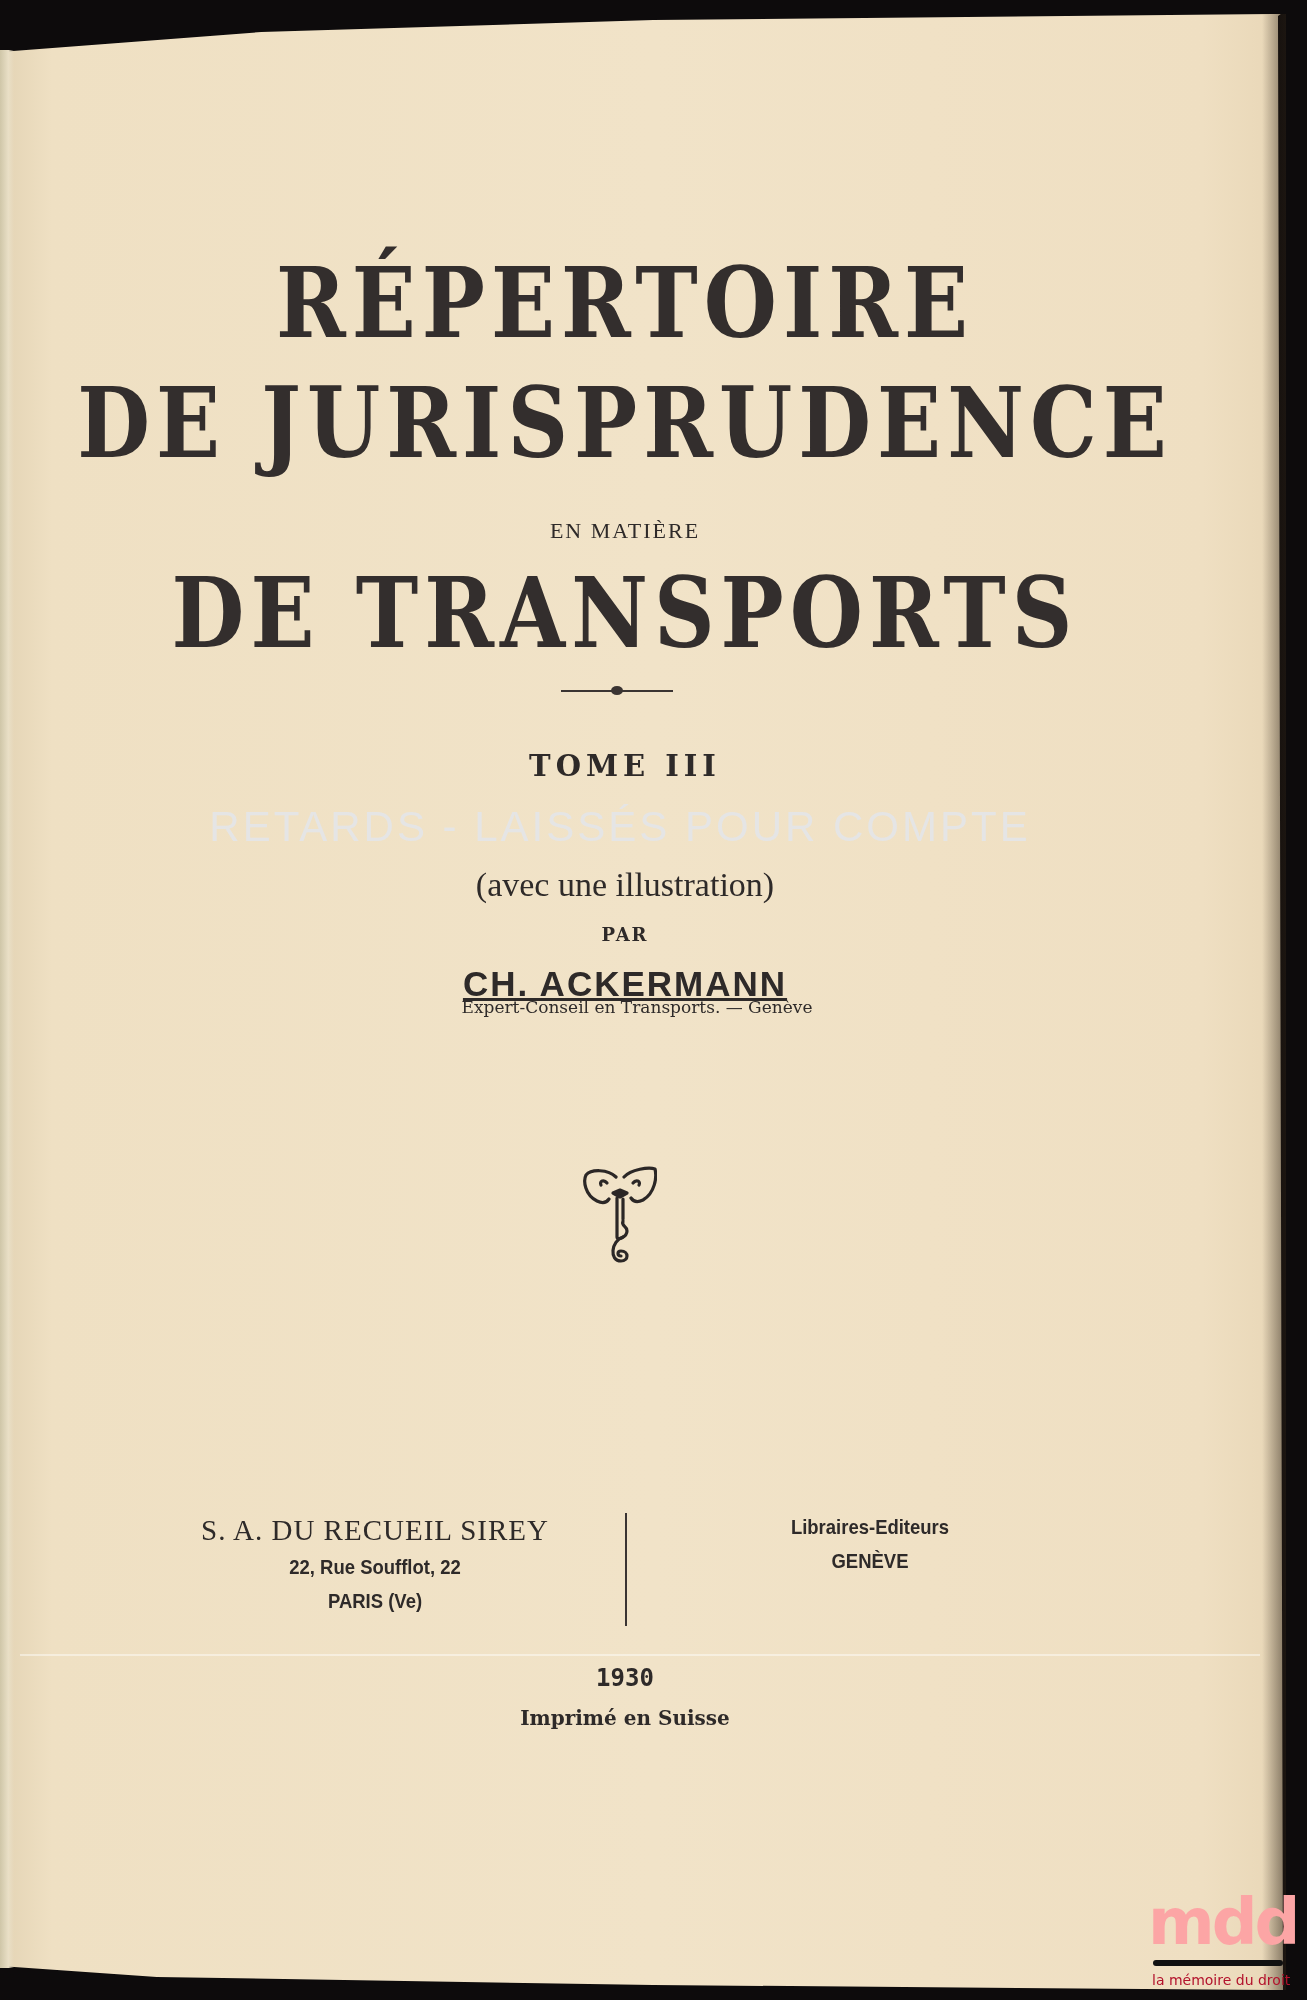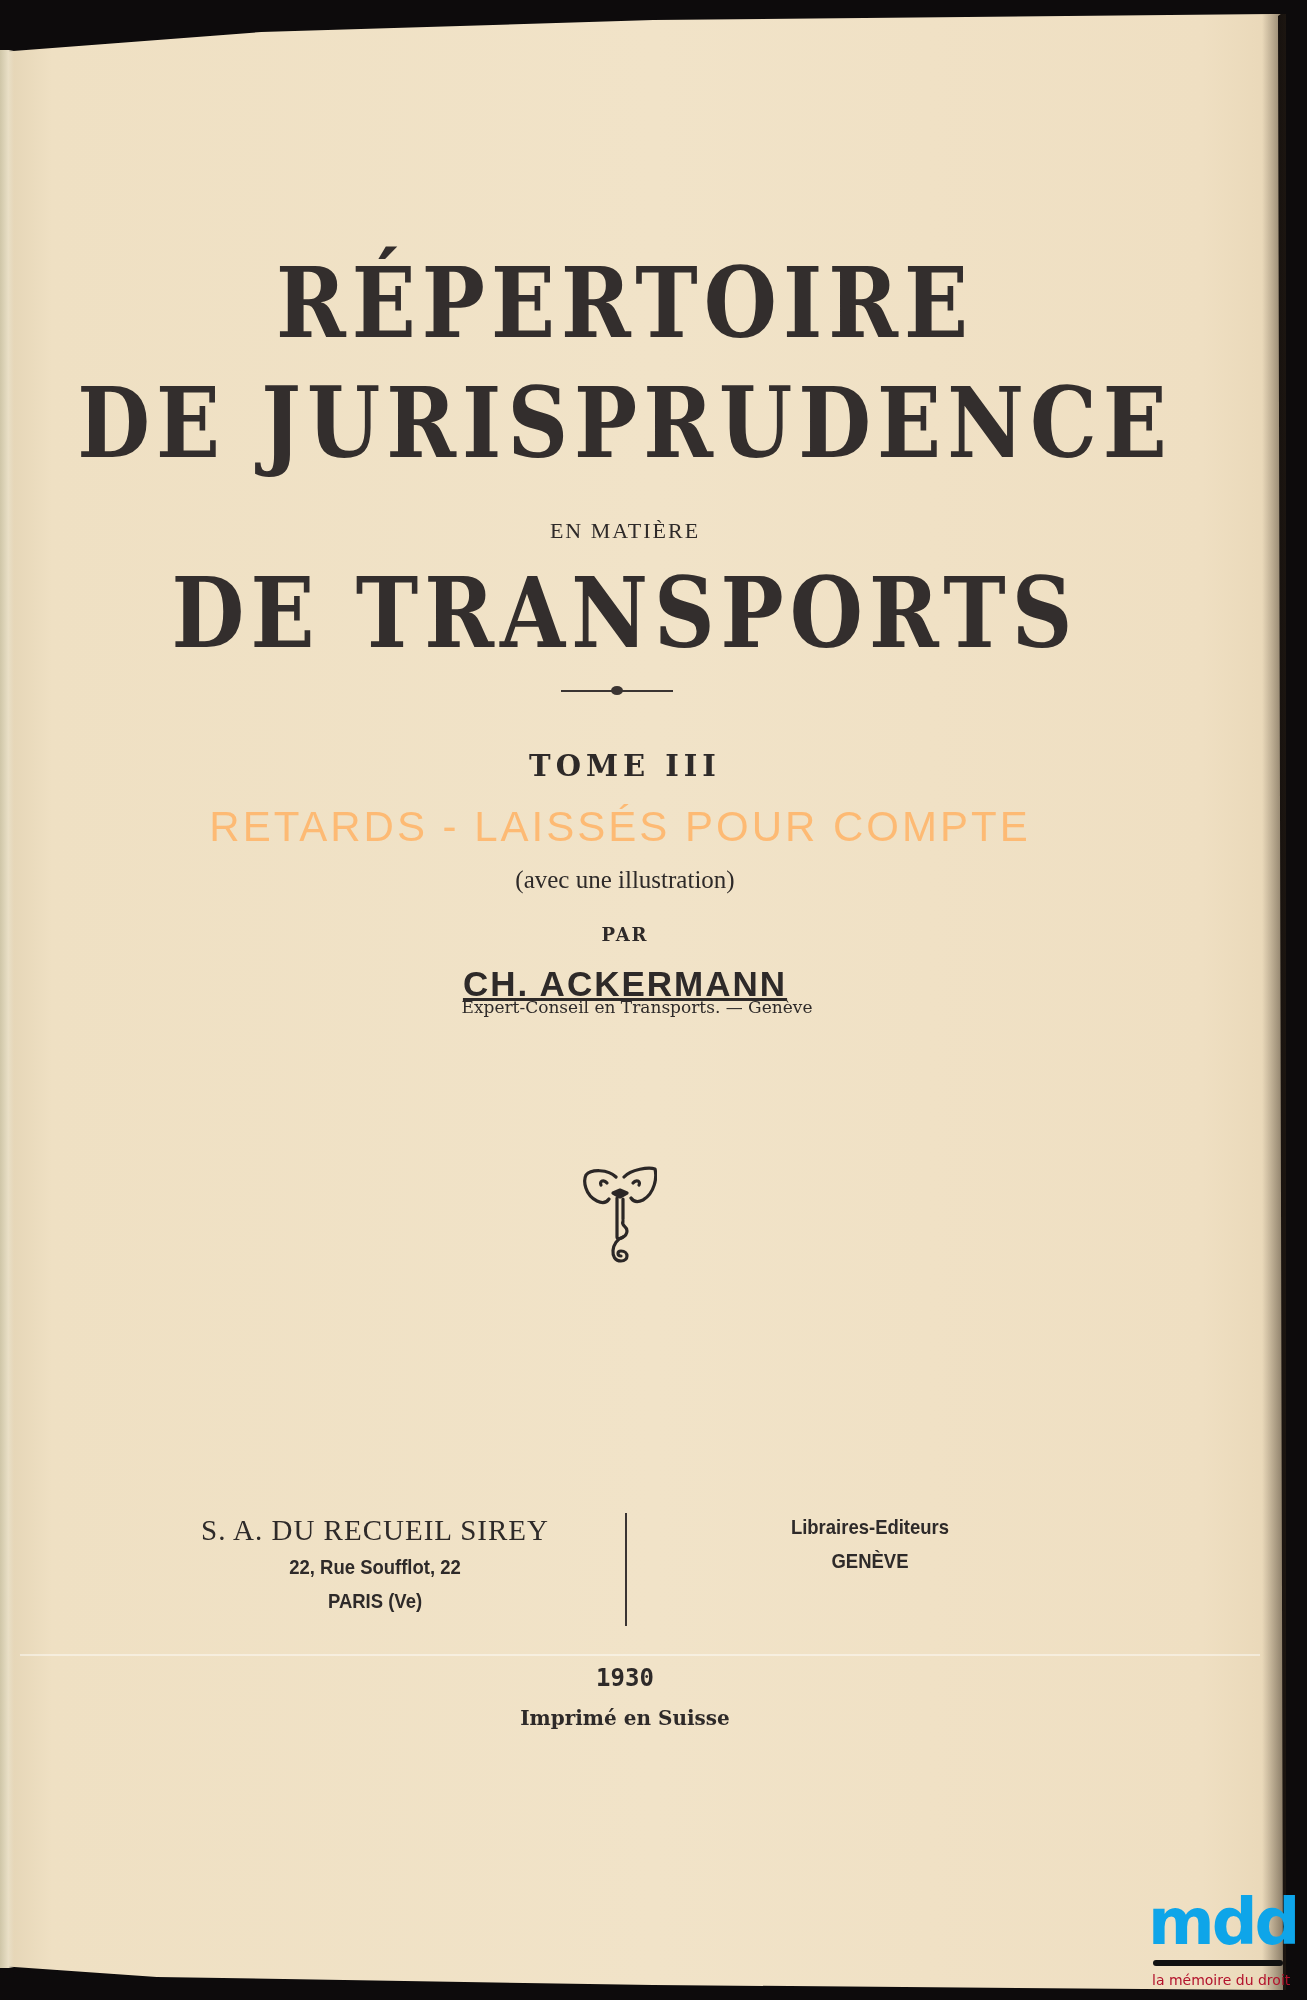--- a/index.html
+++ b/index.html
@@ -40,23 +40,23 @@
   }
   .divider-dot {
     position:absolute; top:686px; left:611px; width:12px; height:9px;
     border-radius:50%; background:#3a3432;
   }
   .tome {
     top:749px; font-family:"DejaVu Serif", serif; font-weight:bold; font-size:29px; letter-spacing:5px;
   }
   .retards {
     top:803px; left:0; width:1240px; font-family:"Liberation Sans", sans-serif;
-    font-size:42px; letter-spacing:3px; color:#fdba74;
+    font-size:42px; letter-spacing:3px; color:#e5e5e5;
   }
-  .illus { top:866px; font-family:"Liberation Serif", serif; font-size:25px;text-align:center; }
+  .illus { top:866px; font-family:"Liberation Serif", serif; font-size:34px;text-align:center; }
   .par {
     top:924px; font-family:"DejaVu Serif", serif; font-weight:bold; font-size:18px; letter-spacing:2px;
   }
   .author {
     top:964px; font-family:"Liberation Sans", sans-serif; font-weight:bold; font-size:35px; letter-spacing:2px;text-decoration:underline;
   }
   .author-desc {
     top:997px; font-family:"DejaVu Serif", serif; font-size:17px;padding-left:12px;
   }
   .ornament { position:absolute; left:583px; top:1163px; width:74px; height:104px; }
@@ -73,21 +73,21 @@
   .pub-line { font-family:"Liberation Sans", sans-serif; font-size:21px; font-weight:bold; line-height:34px; transform:scaleX(0.88); }
   .pub-sep { position:absolute; left:625px; top:1513px; width:2px; height:113px; background:#3a3432; }
   .fold-line { position:absolute; left:20px; top:1654px; width:1240px; height:2px; background:rgba(255,255,255,0.45); }
 
   .year { top:1664px; font-family:"DejaVu Sans Mono", monospace; font-size:24px; font-weight:bold; }
   .printed { top:1706px; font-family:"DejaVu Serif", serif; font-size:20px; font-weight:bold; }
 
   .logo { position:absolute; left:1148px; top:1890px; width:159px; height:110px; }
   .logo-letters {
     position:absolute; left:0; top:0;
-    font-family:"DejaVu Sans", sans-serif; font-size:64px; font-weight:bold; color:#0ea5e9; letter-spacing:-3px;
+    font-family:"DejaVu Sans", sans-serif; font-size:64px; font-weight:bold; color:#fca5a5; letter-spacing:-3px;
     line-height:1;
   }
   .logo-bar { position:absolute; left:5px; top:70px; width:130px; height:6px; background:#111; border-radius:3px; }
   .logo-tag {
     position:absolute; left:4px; top:82px; font-family:"DejaVu Sans", sans-serif;
     font-size:14px; color:#b3122c; white-space:nowrap;text-align:center;
   }
 </style>
 </head>
 <body>

